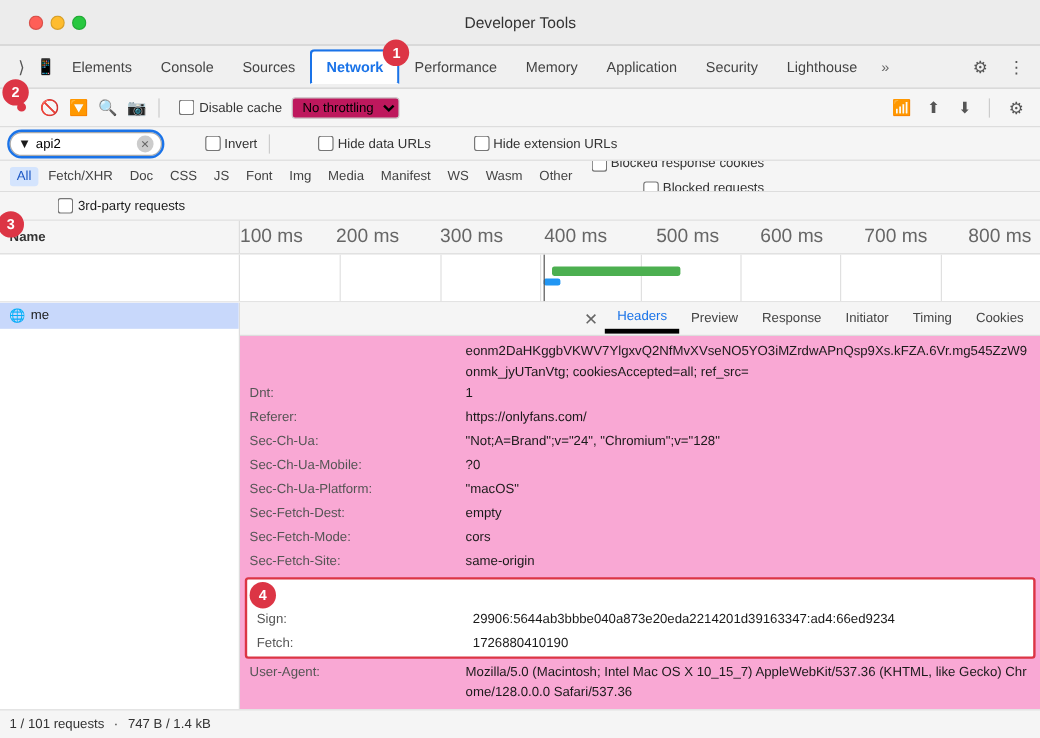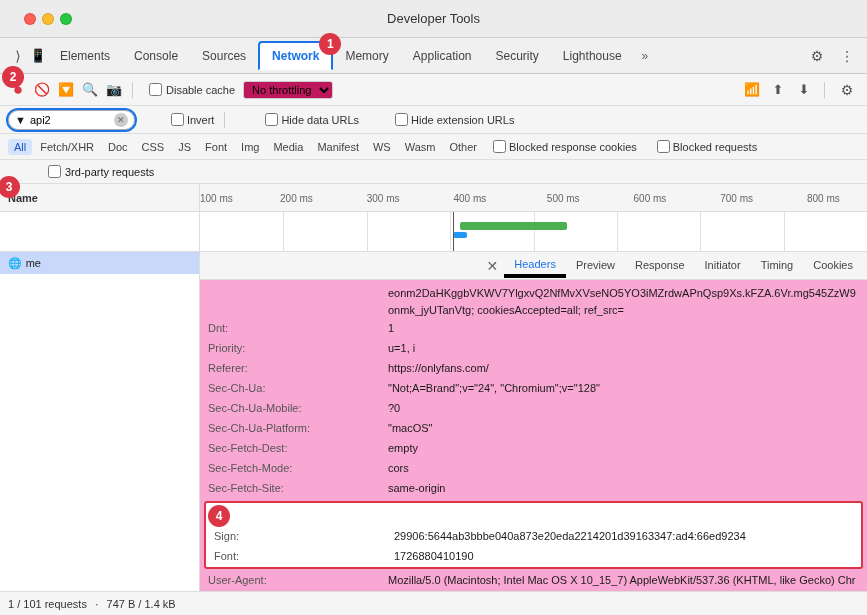--- a/index.html
+++ b/index.html
@@ -262,21 +262,21 @@
       align-items: center;
     }
     .timeline-scale {
       flex: 1;
       position: relative;
       height: 100%;
       overflow: hidden;
     }
     .timeline-label {
       position: absolute;
-      font-size: 10px;
+      font-size: 16px;
       color: #666;
       top: 50%;
       transform: translateY(-50%);
     }
 
     
     .timeline-bars {
       background: #fff;
       height: 40px;
       display: flex;
@@ -454,20 +454,21 @@
   <div class="toolbar-btn">📱</div>
   <div class="tab-item">Elements</div>
   <div class="tab-item">Console</div>
   <div class="tab-item">Sources</div>
   <div class="tab-item network-tab" style="position:relative;">
     <div class="annotation" style="position:absolute;top:-10px;right:-10px;">
       <div class="badge-circle">1</div>
     </div>
     Network
   </div>
+  <div class="tab-item">Performance</div>
   <div class="tab-item">Memory</div>
   <div class="tab-item">Application</div>
   <div class="tab-item">Security</div>
   <div class="tab-item">Lighthouse</div>
   <div class="tab-more">»</div>
   <div class="tab-settings">
     <div class="gear-btn">⚙</div>
     <div class="gear-btn">⋮</div>
   </div>
 </div>
@@ -523,21 +524,21 @@
   <button class="type-btn">Doc</button>
   <button class="type-btn">CSS</button>
   <button class="type-btn">JS</button>
   <button class="type-btn">Font</button>
   <button class="type-btn">Img</button>
   <button class="type-btn">Media</button>
   <button class="type-btn">Manifest</button>
   <button class="type-btn">WS</button>
   <button class="type-btn">Wasm</button>
   <button class="type-btn">Other</button>
-  <div style="margin-left:8px;display:flex;align-items:center;gap:20px;">
+  <div style="margin-left:8px;display:flex;align-items:center;gap:8px;flex-direction:column;">
     <label class="type-checkbox">
       <input type="checkbox" style="">
       <span>Blocked response cookies</span>
     </label>
     <label class="type-checkbox">
       <input type="checkbox" style="">
       <span>Blocked requests</span>
     </label>
   </div>
 </div>
@@ -608,24 +609,20 @@
 
       <div class="header-row">
         <div class="header-name"></div>
         <div class="header-value">eonm2DaHKggbVKWV7YlgxvQ2NfMvXVseNO5YO3iMZrdwAPnQsp9Xs.kFZA.6Vr.mg545ZzW9onmk_jyUTanVtg; cookiesAccepted=all; ref_src=</div>
       </div>
       <div class="header-row">
         <div class="header-name">Dnt:</div>
         <div class="header-value">1</div>
       </div>
       <div class="header-row">
-        <div class="header-name">Priority:</div>
-        <div class="header-value">u=1, i</div>
-      </div>
-      <div class="header-row">
         <div class="header-name">Referer:</div>
         <div class="header-value">https://onlyfans.com/</div>
       </div>
       <div class="header-row">
         <div class="header-name">Sec-Ch-Ua:</div>
         <div class="header-value">"Not;A=Brand";v="24", "Chromium";v="128"</div>
       </div>
       <div class="header-row">
         <div class="header-name">Sec-Ch-Ua-Mobile:</div>
         <div class="header-value">?0</div>
@@ -647,21 +644,21 @@
         <div class="header-value">same-origin</div>
       </div>
 
       <div style="border:2px solid #dc3545;border-radius:3px;margin:2px 4px;background:#fff;">
         <div class="badge-circle" style="position:relative;display:inline-flex;margin:2px 0 0 2px;">4</div>
         <div class="header-row">
           <div class="header-name">Sign:</div>
           <div class="header-value">29906:5644ab3bbbe040a873e20eda2214201d39163347:ad4:66ed9234</div>
         </div>
         <div class="header-row">
-          <div class="header-name">Font:</div>
+          <div class="header-name">Fetch:</div>
           <div class="header-value">1726880410190</div>
         </div>
       </div>
       <div class="header-row">
         <div class="header-name">User-Agent:</div>
         <div class="header-value">Mozilla/5.0 (Macintosh; Intel Mac OS X 10_15_7) AppleWebKit/537.36 (KHTML, like Gecko) Chrome/128.0.0.0 Safari/537.36</div>
       </div>
 
     </div>
   </div>

